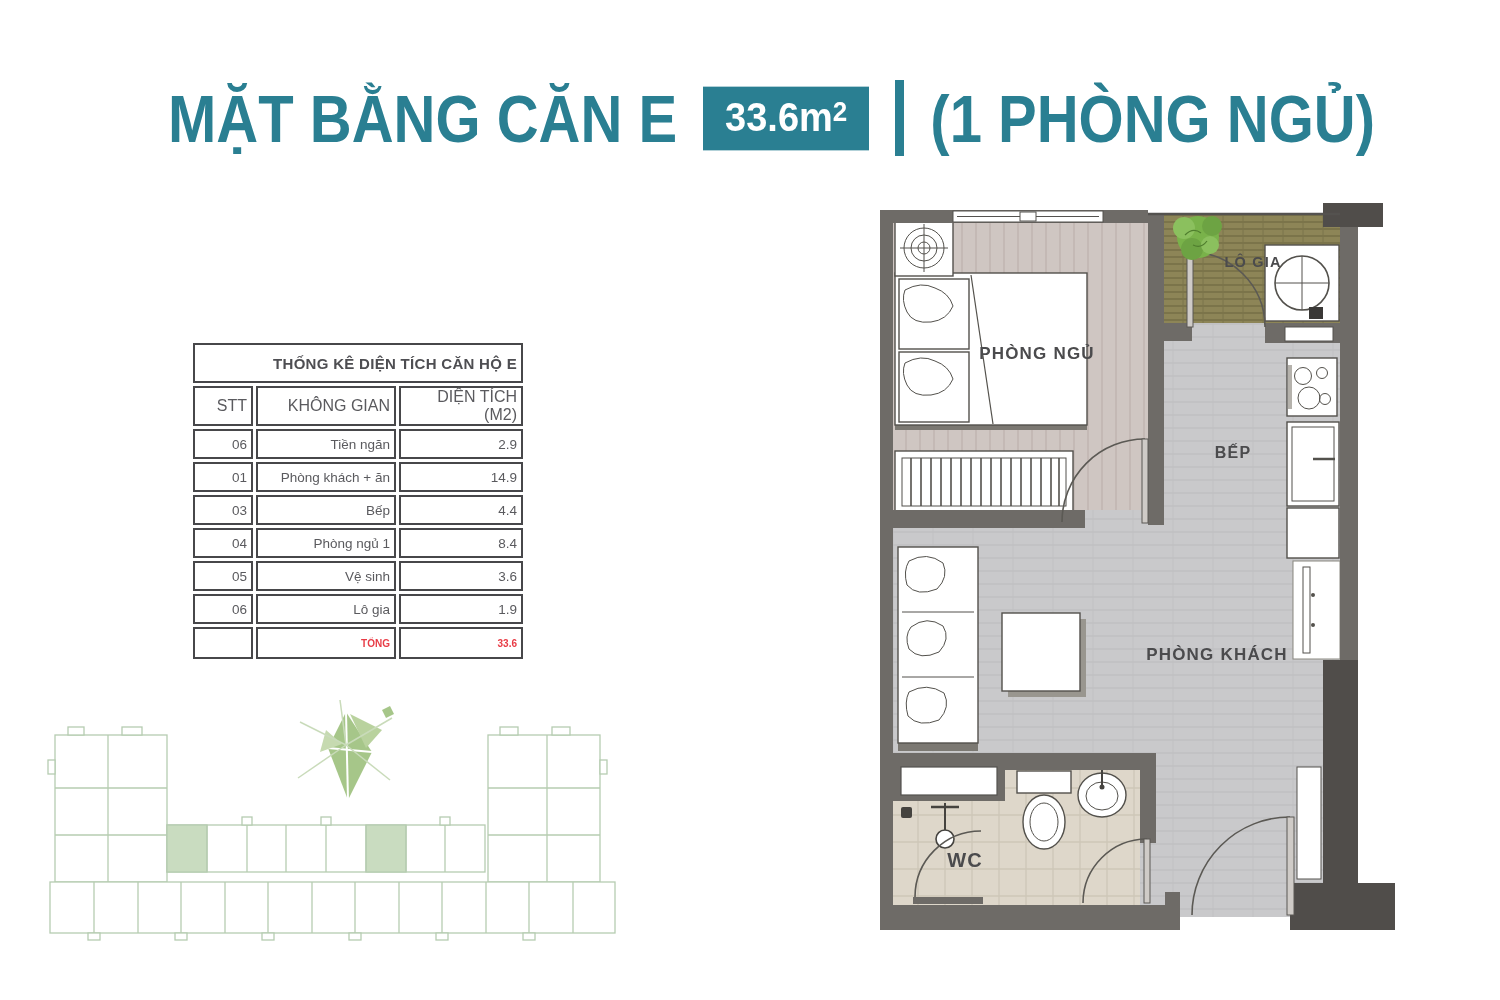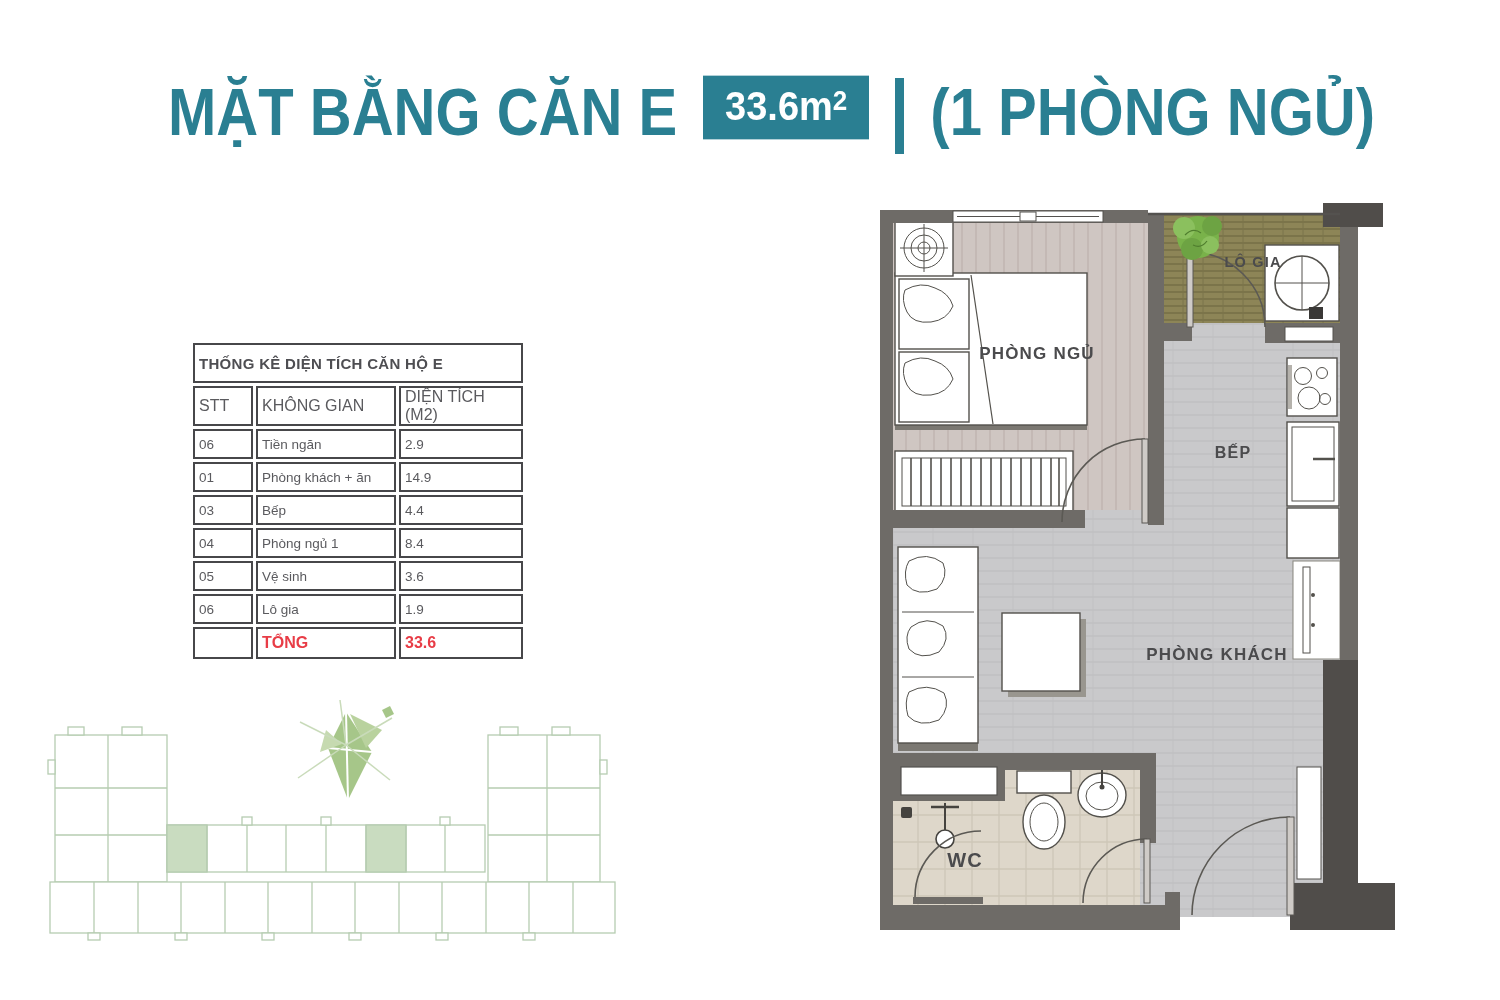--- a/index.html
+++ b/index.html
@@ -1,32 +1,32 @@
 <!DOCTYPE html>
 <html><head>
 <meta charset="utf-8">
 <style>
   html,body{margin:0;padding:0;background:#ffffff;}
   body{width:1500px;height:1000px;position:relative;font-family:"Liberation Sans",sans-serif;overflow:hidden;}
 
   
-  .header{position:absolute;left:168px;top:78px;display:flex;align-items:flex-start;gap:26px;height:80px;}
+  .header{position:absolute;left:168px;top:78px;display:flex;align-items:center;gap:26px;height:80px;}
   .big-title{font-size:58px;font-weight:bold;color:#2a7f92;letter-spacing:0;transform:scaleY(1.15);white-space:nowrap;}
   .area-badge{background:#2a7f92;color:#ffffff;font-size:38px;font-weight:bold;padding:7px 22px 9px 22px;transform:scaleY(1.08);white-space:nowrap;}
   .area-badge sup{font-size:26px;vertical-align:9px;}
   .sep-bar{width:9px;height:76px;background:#2a7f92;}
 
   
   .stat-table{position:absolute;left:190px;top:340px;border-collapse:separate;border-spacing:3px;background:#ffffff;}
-  .stat-table td{border:2px solid #47474a;text-align:left;vertical-align:middle;background:#fff;padding:0 4px;}
+  .stat-table td{border:2px solid #47474a;text-align:right;vertical-align:middle;background:#fff;padding:0 4px;}
   .tt-title{font-size:15px;font-weight:bold;color:#4e4e52;height:36px;letter-spacing:.3px;}
   .tt-head{font-size:16px;color:#5a5a5e;height:28px;}
   .tt-cell{font-size:13.5px;color:#5a5a5e;height:26px;}
   .c-stt{width:48px;} .c-space{width:128px;} .c-area{width:112px;}
-  .tt-total{color:#e83c46;font-weight:bold;font-size:16px;height:28px;}
+  .tt-total{color:#e83c46;font-weight:bold;font-size:10px;height:28px;}
 
   
   .plan-svg{position:absolute;left:865px;top:195px;}
   .key-svg{position:absolute;left:30px;top:700px;}
   .room-label{font-family:"Liberation Sans",sans-serif;font-weight:bold;fill:#4b4b4d;letter-spacing:1.2px;}
   .furn{fill:#ffffff;stroke:#53514c;stroke-width:1.4;}
   .furn-thin{fill:none;stroke:#53514c;stroke-width:1;}
   .wall{fill:#6e6b67;}
   .wall-dark{fill:#504d4a;}
   .door-arc{fill:none;stroke:#5b5954;stroke-width:1.6;}

